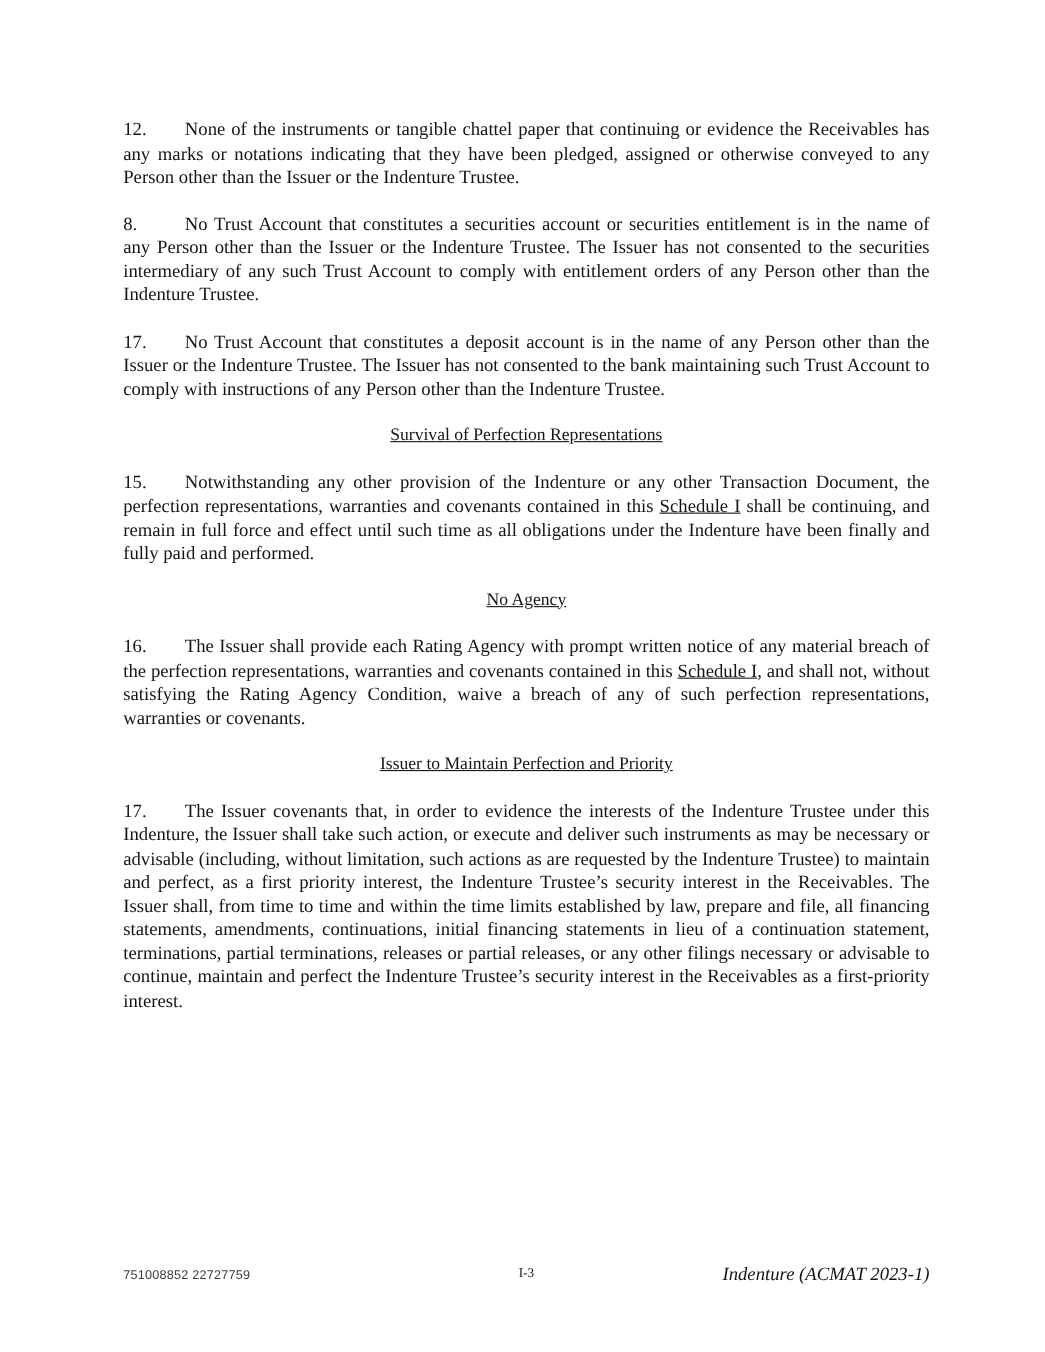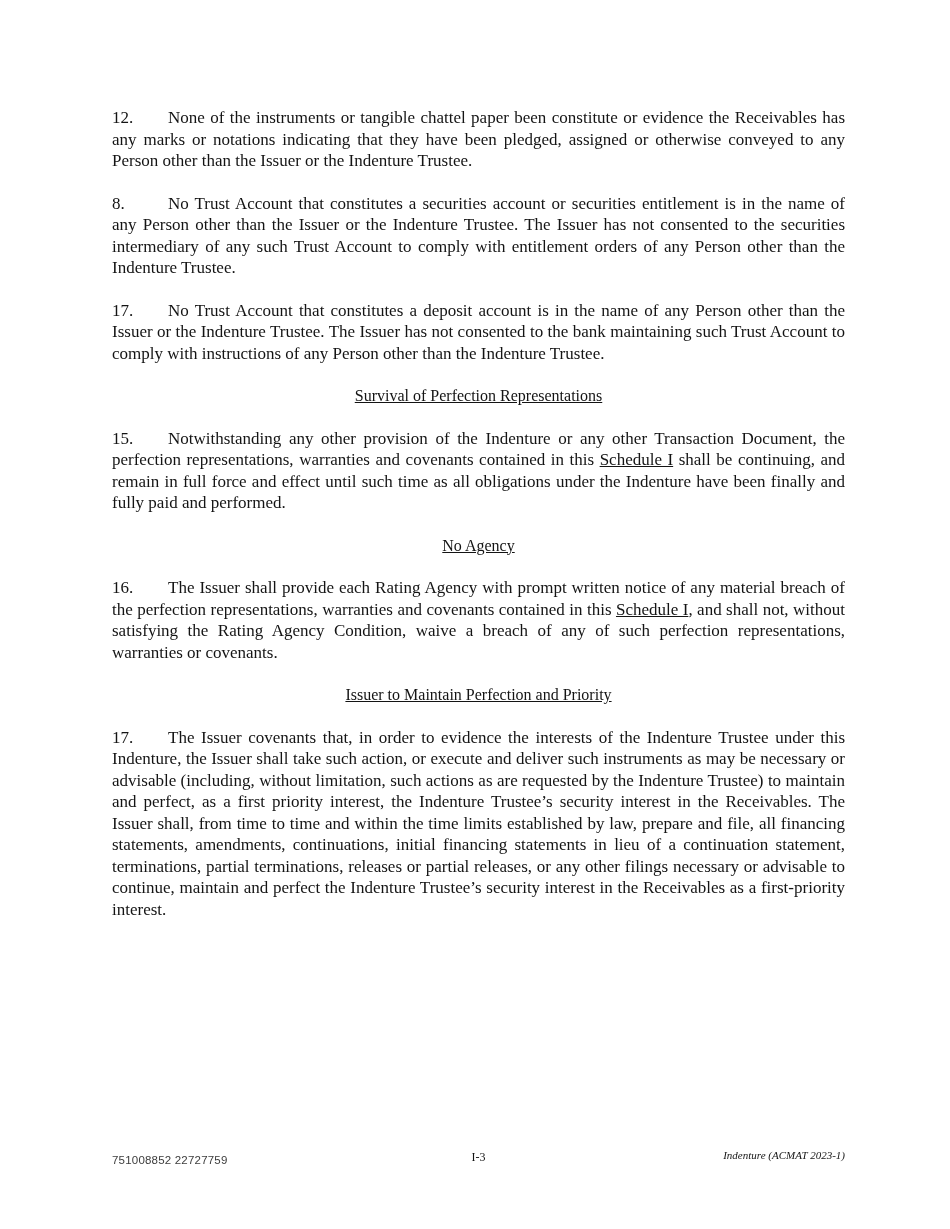--- a/index.html
+++ b/index.html
@@ -65,31 +65,31 @@
     right: 0;
     top: 4px;
     text-align: center;
     font-size: 12px;
     color: #141414;
   }
   .footer-right {
     position: absolute;
     right: 0;
     top: 3px;
-    font-size: 11px;
+    font-size: 17px;
     font-style: italic;
     color: #141414;
   }
 </style>
 </head>
 <body>
 
 <div class="page">
   <main class="content" id="doc-body">
-      <p class="para"><span class="num">12.</span><span>None of the instruments or tangible chattel paper been constitute or evidence the Receivables has any marks or notations indicating that they have been pledged, assigned or otherwise conveyed to any Person other than the Issuer or the Indenture Trustee.</span></p>
+      <p class="para"><span class="num">12.</span><span>None of the instruments or tangible chattel paper that continuing or evidence the Receivables has any marks or notations indicating that they have been pledged, assigned or otherwise conveyed to any Person other than the Issuer or the Indenture Trustee.</span></p>
       <p class="para"><span class="num">8.</span><span>No Trust Account that constitutes a securities account or securities entitlement is in the name of any Person other than the Issuer or the Indenture Trustee.  The Issuer has not consented to the securities intermediary of any such Trust Account to comply with entitlement orders of any Person other than the Indenture Trustee.</span></p>
       <p class="para"><span class="num">17.</span><span>No Trust Account that constitutes a deposit account is in the name of any Person other than the Issuer or the Indenture Trustee. The Issuer has not consented to the bank maintaining such Trust Account to comply with instructions of any Person other than the Indenture Trustee.</span></p>
       <h2 class="heading"><span class="u">Survival of Perfection Representations</span></h2>
       <p class="para"><span class="num">15.</span><span>Notwithstanding any other provision of the Indenture or any other Transaction Document, the perfection representations, warranties and covenants contained in this </span><span class="u">Schedule I</span><span> shall be continuing, and remain in full force and effect until such time as all obligations under the Indenture have been finally and fully paid and performed.</span></p>
       <h2 class="heading"><span class="u">No Agency</span></h2>
       <p class="para"><span class="num">16.</span><span>The Issuer shall provide each Rating Agency with prompt written notice of any material breach of the perfection representations, warranties and covenants contained in this </span><span class="u">Schedule I</span><span>, and shall not, without satisfying the Rating Agency Condition, waive a breach of any of such perfection representations, warranties or covenants.</span></p>
       <h2 class="heading"><span class="u">Issuer to Maintain Perfection and Priority</span></h2>
       <p class="para"><span class="num">17.</span><span>The Issuer covenants that, in order to evidence the interests of the Indenture Trustee under this Indenture, the Issuer shall take such action, or execute and deliver such instruments as may be necessary or advisable (including, without limitation, such actions as are requested by the Indenture Trustee) to maintain and perfect, as a first priority interest, the Indenture Trustee’s security interest in the Receivables.  The Issuer shall, from time to time and within the time limits established by law, prepare and file, all financing statements, amendments, continuations, initial financing statements in lieu of a continuation statement, terminations, partial terminations, releases or partial releases, or any other filings necessary or advisable to continue, maintain and perfect the Indenture Trustee’s security interest in the Receivables as a first-priority interest.</span></p>
     </main>
   <footer class="footer">

